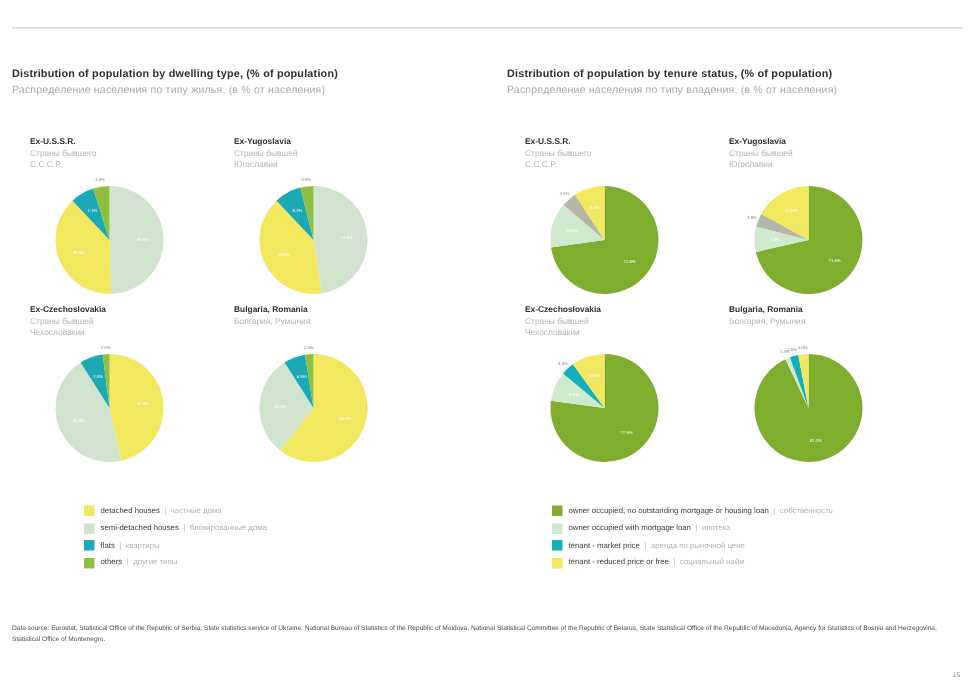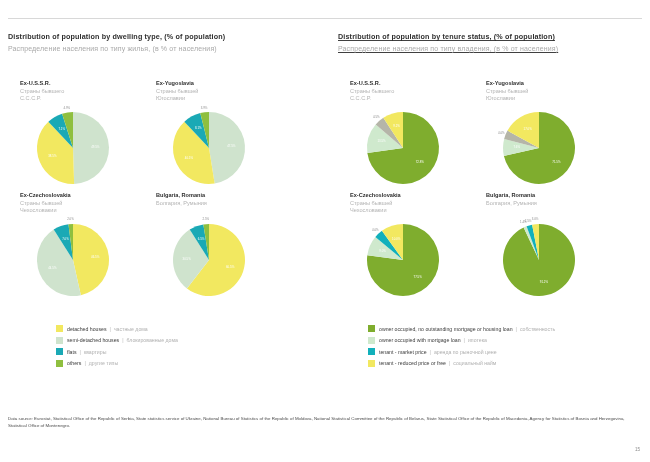--- a/index.html
+++ b/index.html
@@ -23,26 +23,26 @@
   .top-rule {
     position: absolute;
     left: 8px;
     top: 18px;
     width: 634px;
     height: 1px;
     background: #d8d8d8;
   }
   .panel {
     position: absolute;
-    top: 32px;
+    top: 44px;
     width: 310px;
     height: 345px;
   }
   .panel.left  { left: 8px; }
-  .panel.right { left: 338px; text-decoration: underline; }
+  .panel.right { left: 338px; }
 
   .panel-title {
     font-size: 7.2px;
     font-weight: bold;
     color: #2f2f2f;
     letter-spacing: 0.02em;
     line-height: 1.3;
     margin: 0;
   }
   .panel-subtitle {

